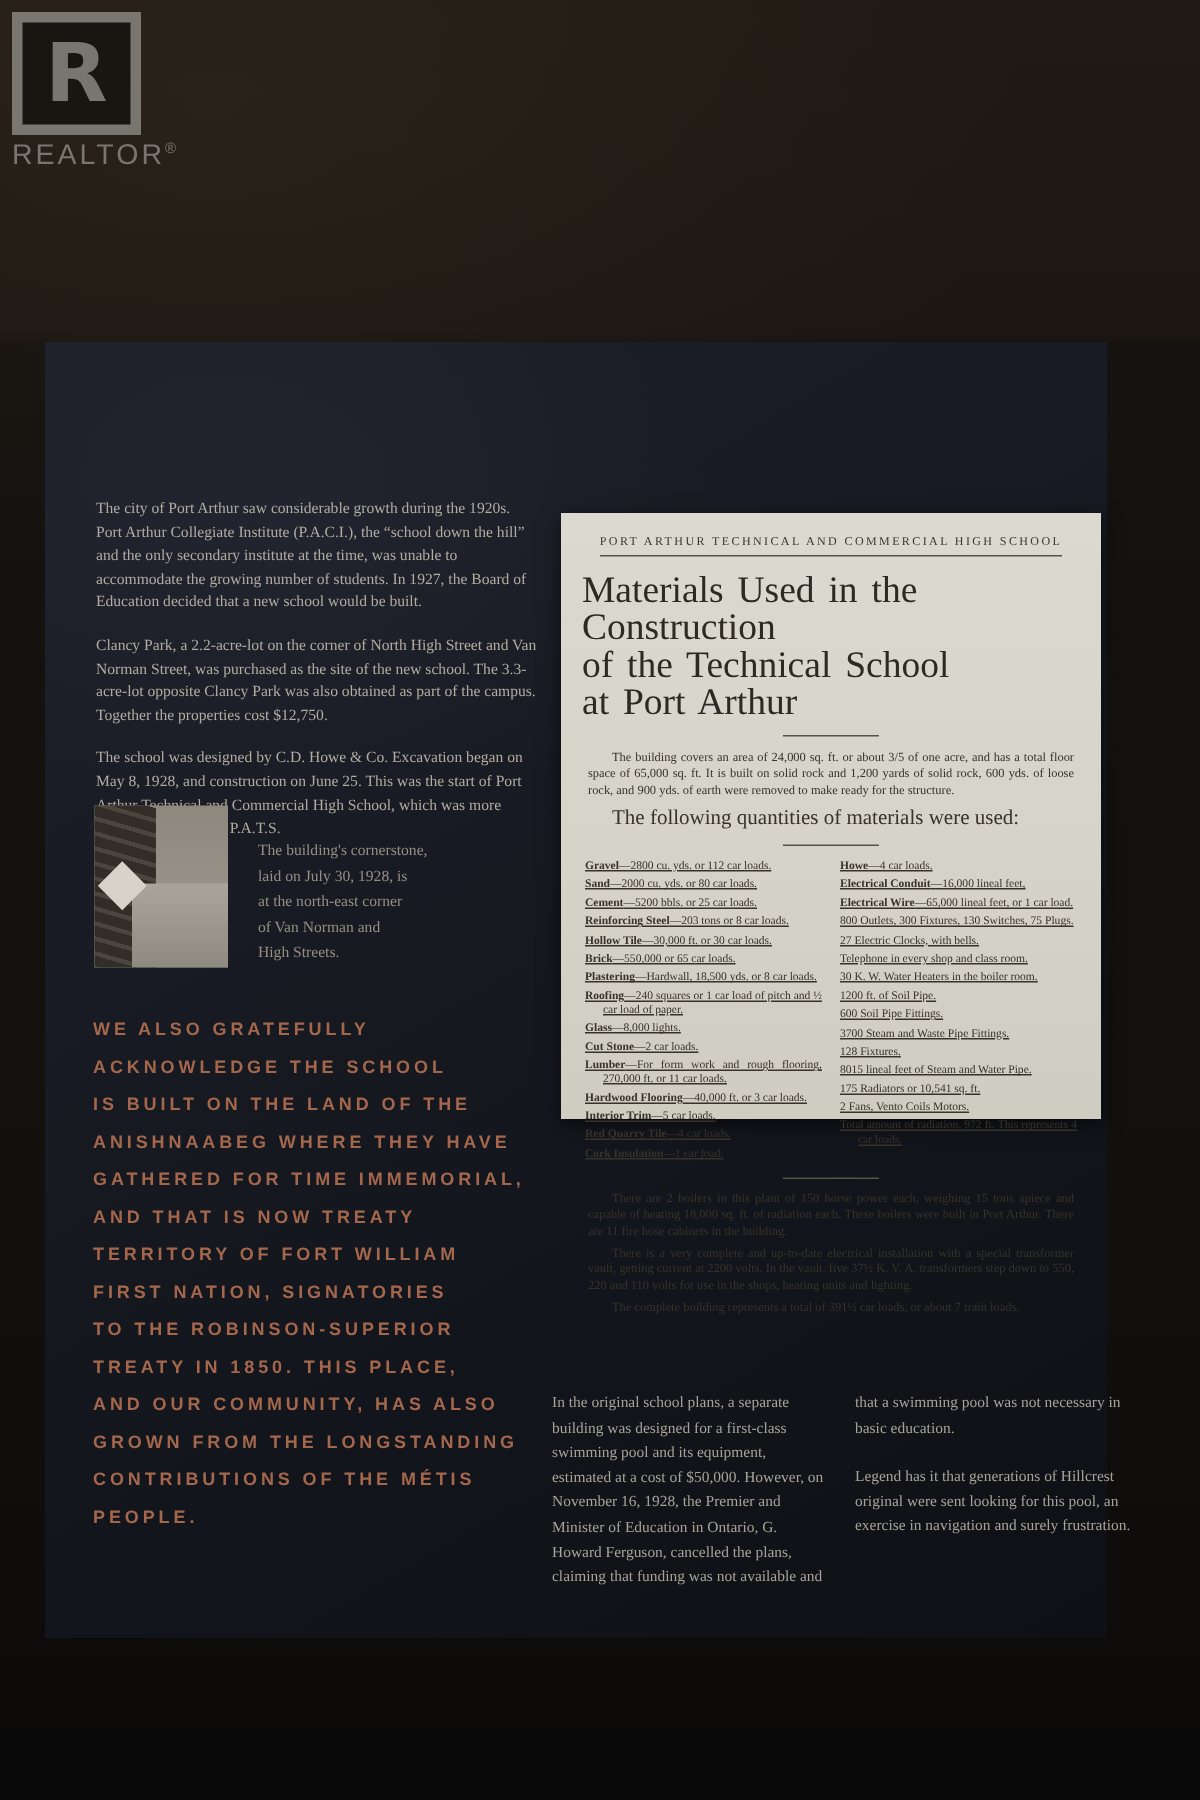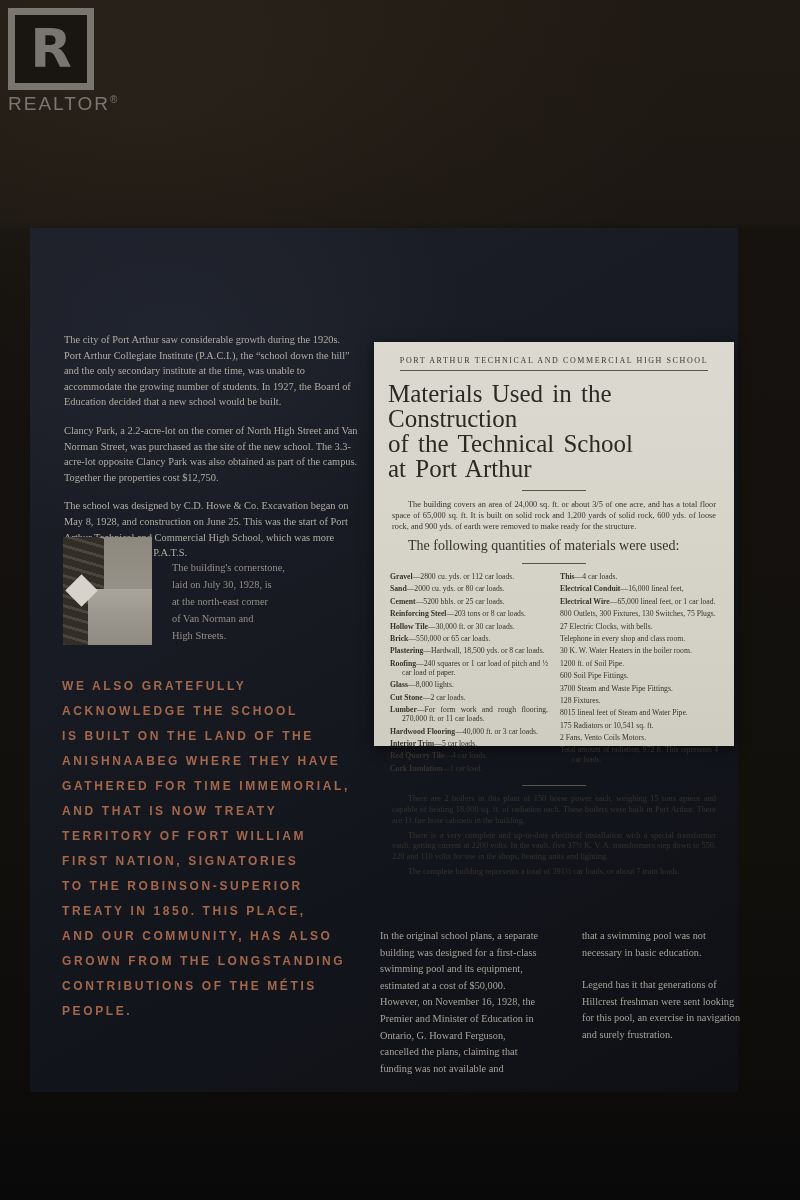--- a/index.html
+++ b/index.html
@@ -34,27 +34,27 @@
     background:linear-gradient(180deg,#dcd9d0,#d6d3c9 55%,#cfccc1);box-shadow:0 3px 12px rgba(0,0,0,.6);color:#37332b;}
   .doc-header{text-align:center;font-size:8px;letter-spacing:1.6px;color:#3b372f;margin:2px 0 0;}
   .rule-wide{border:none;border-top:1px solid #57534a;margin:5px 12px 10px;}
   .doc-title{text-align:left;font-size:25px;line-height:25px;white-space:pre-line;color:#2d2923;font-weight:400;word-spacing:3px;margin:0;}
   .rule-short{width:64px;border:none;border-top:1px solid #57534a;margin:9px auto 8px;}
   .doc-intro{font-size:8.3px;line-height:11px;text-align:justify;text-indent:16px;margin:0 4px;}
   .doc-lead{font-size:14px;text-indent:16px;margin:6px 4px 0;text-align:left;}
   .doc-cols{display:flex;gap:12px;margin:8px 2px 0;}
   .doc-col{flex:1;min-width:0;}
   ul.mats{list-style:none;margin:0;padding:0;}
-  li.mat{font-size:7.7px;line-height:9.2px;margin-bottom:3.2px;padding-left:12px;text-indent:-12px;text-align:justify;}
+  li.mat{font-size:7.7px;line-height:9.2px;margin-bottom:3.2px;padding-left:12px;text-indent:-12px;text-align:justify;text-decoration:underline;}
   li.mat b{font-weight:700;}
   .doc-close p{font-size:8.3px;line-height:10.8px;text-align:justify;text-indent:16px;margin:0 4px 4px;}
   
   .myth-h{position:absolute;left:338px;top:671px;width:380px;font-family:"Liberation Sans",sans-serif;font-weight:700;font-size:13.5px;letter-spacing:2.4px;color:#c7c2b8;margin:0;}
   .myth-col{position:absolute;top:700px;}
-  .myth-col p{font-size:10.3px;line-height:16.6px;color:#a9a399;margin:0 12px 16px;}
+  .myth-col p{font-size:10.3px;line-height:16.6px;color:#a9a399;margin:0 0 16px;}
   .myth-left{left:338px;width:184px;}
   .myth-right{left:540px;width:186px;}
 </style>
 </head>
 <body>
 
 <div class="scene">
 
   <div class="watermark">
     <div class="wm-box">
@@ -122,21 +122,21 @@
             <li class="mat"><b>Cut Stone</b><span>—2 car loads.</span></li>
             <li class="mat"><b>Lumber</b><span>—For form work and rough flooring, 270,000 ft. or 11 car loads.</span></li>
             <li class="mat"><b>Hardwood Flooring</b><span>—40,000 ft. or 3 car loads.</span></li>
             <li class="mat"><b>Interior Trim</b><span>—5 car loads.</span></li>
             <li class="mat"><b>Red Quarry Tile</b><span>—4 car loads.</span></li>
             <li class="mat"><b>Cork Insulation</b><span>—1 car load.</span></li>
           </ul>
         </div>
         <div class="doc-col">
           <ul class="mats">
-            <li class="mat"><b>This</b><span>—4 car loads.</span></li>
+            <li class="mat"><b>Howe</b><span>—4 car loads.</span></li>
             <li class="mat"><b>Electrical Conduit</b><span>—16,000 lineal feet,</span></li>
             <li class="mat"><b>Electrical Wire</b><span>—65,000 lineal feet, or 1 car load.</span></li>
             <li class="mat"><b></b><span>800 Outlets, 300 Fixtures, 130 Switches, 75 Plugs.</span></li>
             <li class="mat"><b></b><span>27 Electric Clocks, with bells.</span></li>
             <li class="mat"><b></b><span>Telephone in every shop and class room.</span></li>
             <li class="mat"><b></b><span>30 K. W. Water Heaters in the boiler room.</span></li>
             <li class="mat"><b></b><span>1200 ft. of Soil Pipe.</span></li>
             <li class="mat"><b></b><span>600 Soil Pipe Fittings.</span></li>
             <li class="mat"><b></b><span>3700 Steam and Waste Pipe Fittings.</span></li>
             <li class="mat"><b></b><span>128 Fixtures.</span></li>
@@ -153,17 +153,17 @@
         <p>There is a very complete and up-to-date electrical installation with a special transformer vault, getting current at 2200 volts.  In the vault, five 37½ K. V. A. transformers step down to 550, 220 and 110 volts for use in the shops, heating units and lighting.</p>
         <p>The complete building represents a total of 391½ car loads, or about 7 train loads.</p>
       </div>
     </div>
 
     <div class="myth-col myth-left">
       <p>In the original school plans, a separate building was designed for a first-class swimming pool and its equipment, estimated at a cost of $50,000. However, on November 16, 1928, the Premier and Minister of Education in Ontario, G. Howard Ferguson, cancelled the plans, claiming that funding was not available and</p>
     </div>
     <div class="myth-col myth-right">
       <p>that a swimming pool was not necessary in basic education.</p>
-      <p>Legend has it that generations of Hillcrest freshman were sent looking for this pool, an exercise in navigation and surely frustration.</p>
+      <p>Legend has it that generations of Hillcrest original were sent looking for this pool, an exercise in navigation and surely frustration.</p>
     </div>
 
   </div>
 </div>
 
 </body></html>

